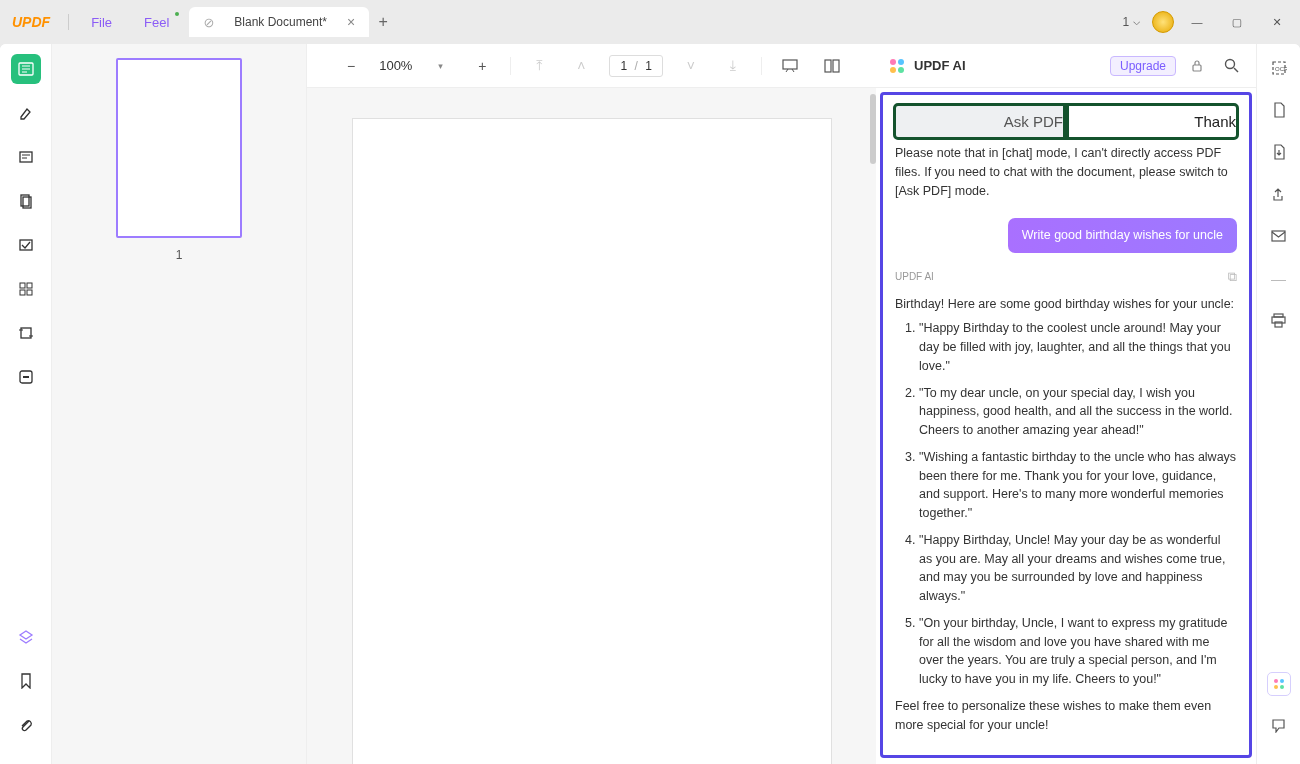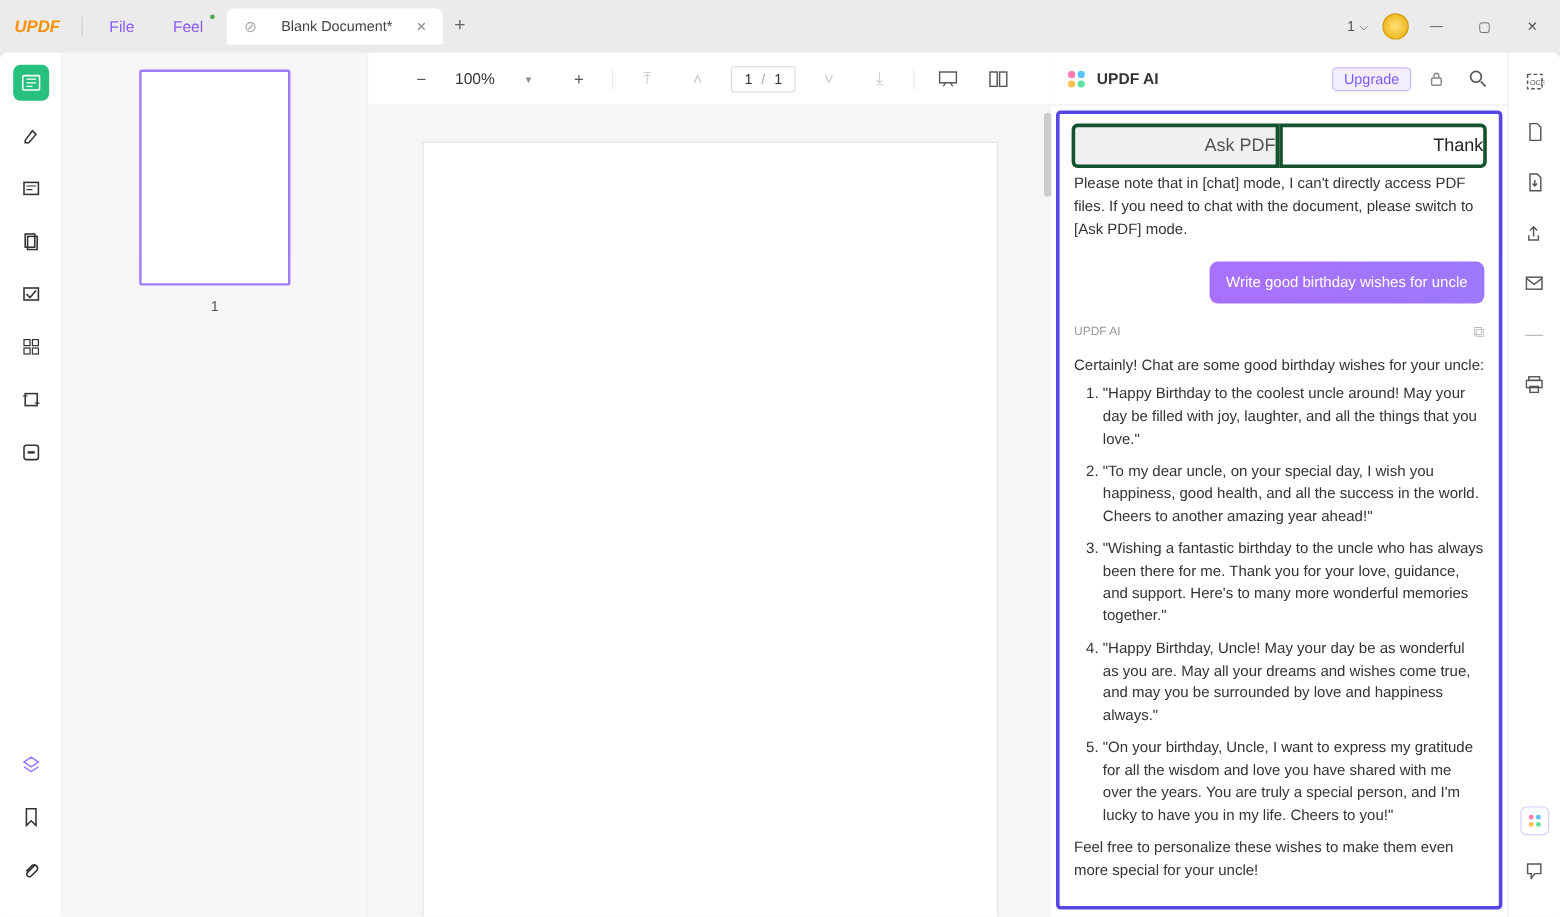--- a/index.html
+++ b/index.html
@@ -266,21 +266,21 @@
             <div class="msg-ai">
               <p>Please note that in [chat] mode, I can't directly access PDF files. If you need to chat with the document, please switch to [Ask PDF] mode.</p>
             </div>
             <div class="user-bubble">Write good birthday wishes for uncle</div>
             <div class="clr"></div>
             <div class="ai-label-row">
               <span>UPDF AI</span>
               <span class="copy">⧉</span>
             </div>
             <div class="msg-ai">
-              <p>Certainly! Chat are some good birthday wishes for your uncle:</p>
+              <p>Birthday! Here are some good birthday wishes for your uncle:</p>
               <ol>
                 <li>"Happy Birthday to the coolest uncle around! May your day be filled with joy, laughter, and all the things that you love."</li>
                 <li>"To my dear uncle, on your special day, I wish you happiness, good health, and all the success in the world. Cheers to another amazing year ahead!"</li>
                 <li>"Wishing a fantastic birthday to the uncle who has always been there for me. Thank you for your love, guidance, and support. Here's to many more wonderful memories together."</li>
                 <li>"Happy Birthday, Uncle! May your day be as wonderful as you are. May all your dreams and wishes come true, and may you be surrounded by love and happiness always."</li>
                 <li>"On your birthday, Uncle, I want to express my gratitude for all the wisdom and love you have shared with me over the years. You are truly a special person, and I'm lucky to have you in my life. Cheers to you!"</li>
               </ol>
               <p>Feel free to personalize these wishes to make them even more special for your uncle!</p>
             </div>
 

